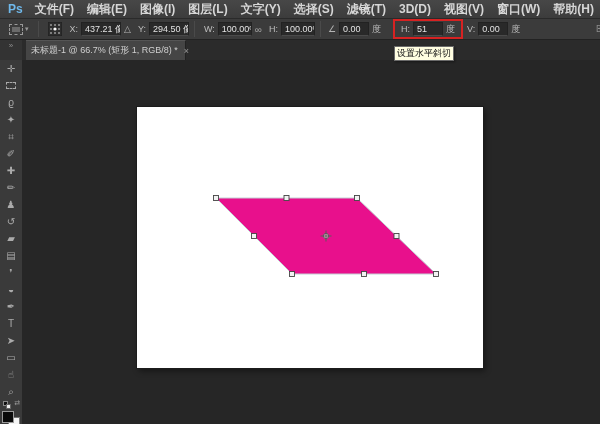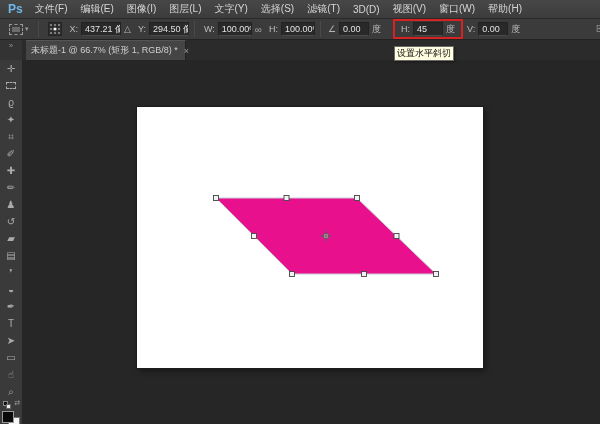--- a/index.html
+++ b/index.html
@@ -5,21 +5,21 @@
   * { margin:0; padding:0; box-sizing:border-box; }
   html,body { width:600px; height:424px; overflow:hidden; }
   body { font-family:"Liberation Sans","DejaVu Sans",sans-serif; background:#262626; position:relative; }
   #app { position:absolute; inset:0; width:600px; height:424px; background:#262626;border-radius:32px; }
 
   
   .menubar { position:absolute; left:0; top:0; width:600px; height:19px;
     background:linear-gradient(#474747,#3c3c3c); display:flex; align-items:center;
     padding-left:8px; border-bottom:1px solid #2a2a2a; }
   .ps-logo { color:#6fb8ea; font-weight:bold; font-size:12px; margin-right:12px; letter-spacing:0; }
-  .menu-item { color:#d6d6d6; font-size:10px; margin-right:13px; white-space:nowrap; cursor:default; }
+  .menu-item { color:#d6d6d6; font-size:12px; margin-right:13px; white-space:nowrap; cursor:default;font-weight:bold; }
 
   
   .optionsbar { position:absolute; left:0; top:19px; width:600px; height:21px;
     background:#3b3b3b; border-bottom:1px solid #222; display:flex; align-items:center;
     font-size:9px; color:#bdbdbd; overflow:hidden; }
   .ob-sep { width:1px; height:16px; background:#2c2c2c; border-right:1px solid #4a4a4a; margin:0 5px; flex:none; }
   .ob-label { margin:0 3px 0 4px; flex:none; }
   .ob-field { background:#292929; border:1px solid #222; border-bottom-color:#4a4a4a;
     color:#e2e2e2; height:14px; line-height:13px; padding:0 3px; overflow:hidden;
     white-space:nowrap; flex:none; }
@@ -115,21 +115,21 @@
     <span class="ob-field f-pct">100.00%</span>
     <span class="link-icon">∞</span>
     <span class="ob-label">H:</span>
     <span class="ob-field f-pct">100.00%</span>
     <span class="ob-sep"></span>
     <span class="angle-icon">∠</span>
     <span class="ob-field f-deg">0.00</span>
     <span class="deg-unit">度</span>
     <span class="redbox">
       <span class="ob-label">H:</span>
-      <span class="ob-field f-deg">45</span>
+      <span class="ob-field f-deg">51</span>
       <span class="deg-unit">度</span>
     </span>
     <span class="ob-label">V:</span>
     <span class="ob-field f-deg">0.00</span>
     <span class="deg-unit">度</span>
     <span class="warp-icon">⊞</span>
   </div>
 
   <div class="tabbar">
     <div class="tools-head">»</div>

